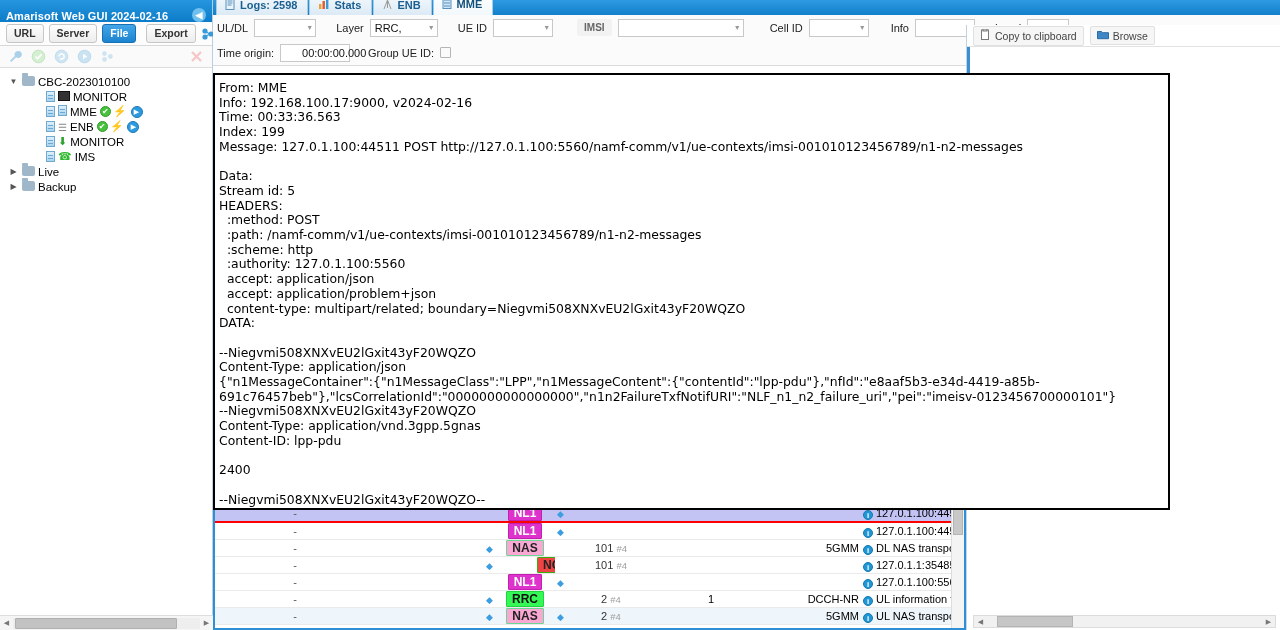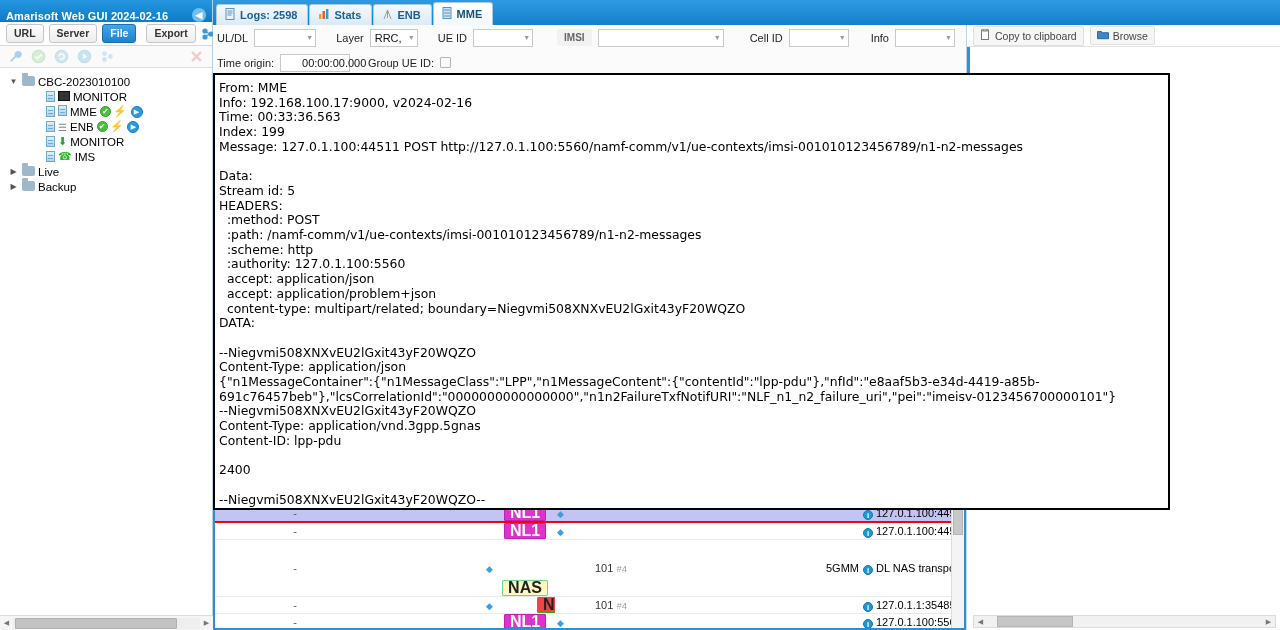--- a/index.html
+++ b/index.html
@@ -103,21 +103,21 @@
   }
   .sb-arrow { width: 13px; text-align: center; font-size: 7px; color: #777; }
   .sb-track { flex: 1; height: 11px; background: #eee; position: relative; }
   .sb-thumb { position: absolute; left: 0; top: 0; height: 11px; background: #c2c2c2;
     border: 1px solid #b0b0b0; border-radius: 1px; }
 
   
   #main { position: absolute; left: 213px; top: 0; width: 1067px; height: 630px; background:#fff; }
 
   .tabbar {
-    height: 25px; background: linear-gradient(#2e9ae2, #1380cc);
+    height: 15px; background: linear-gradient(#2e9ae2, #1380cc);
     display: flex; align-items: flex-end; padding-left: 3px; gap: 1px;
   }
   .tab {
     height: 21px; padding: 0 10px 0 8px; display: flex; align-items: center; gap: 4px;
     font-size: 11px; font-weight: bold; color: #1b5f91;
     background: linear-gradient(#f3f9fd, #dceaf5);
     border: 1px solid #a9cbe3; border-bottom: none;
     border-radius: 3px 3px 0 0; cursor: pointer;
   }
   .tab.sel { background: linear-gradient(#ffffff, #f2f8fc); height: 23px; color:#14527e; }
@@ -182,24 +182,24 @@
   tr.sel-row { border-bottom: 2px solid #f00; }
   tr.alt td { background: #eef5fb; }
   .c-dash { width: 160px; text-align: center; color: #555; }
   .c-a1 { width: 120px; text-align: right; }
   .c-proto { width: 60px; text-align: center; }
   .c-a2 { width: 16px; text-align: left; }
   .c-num { width: 80px; text-align: center; color:#333; }
   .c-mid { width: 120px; text-align: center; }
   .c-ch { width: 90px; text-align: right; padding-right:6px; }
   .c-msg { text-align: left; padding-left: 4px; }
-  .tag { display:inline-block; padding:1px 5px; font-size:16px; font-weight:bold;
+  .tag { display:inline-block; padding:1px 5px; font-size:12px; font-weight:bold;
      border-radius:1px; line-height:12px; }
   .tag-nl1 { background:#dd33cc; color:#fff; border:1px solid #c220b0; }
-  .tag-nas { background:#fef9c3; color:#222; border:1px solid #6dd694;margin-top:40px; }
+  .tag-nas { background:#f9a8d4; color:#222; border:1px solid #6dd694; }
   .tag-ngap { background:#ef4444; color:#222; border:1px solid #3bab0f;margin-left:40px; }
   .tag-rrc { background:#35f755; color:#111; border:1px solid #1fd43e; }
   .arrow-b { color:#3c9de0; font-size:9px; }
   .inf { display:inline-block; width:10px;height:10px;border-radius:50%;
      background:#2196d6; color:#fff; font-size:8px; font-weight:bold; text-align:center;
      line-height:10px; margin-right:3px; vertical-align:-1px; border:1px solid #1379ae;}
   .subnum { color:#9e9e9e; font-size:9.5px; }
   .vscroll-col { position:absolute; right:0; top:0; width:13px; height:100%; background:#f4f4f4;
      border-left:1px solid #ddd; }
   .vthumb { position:absolute; top:0; left:1px; width:10px; height:30px; background:#c8c8c8;
@@ -372,21 +372,21 @@
 
     <div class="filterbar">
       <div class="frow">
         <span class="flabel">UL/DL</span>
         <span class="sel-box" style="width:62px">
           <span></span>
           <span class="caret">▼</span>
         </span>
         <span style="width:8px"></span>
         <span class="flabel">Layer</span>
-        <span class="sel-box" style="width:48px">
+        <span class="sel-box" style="width:68px">
           <span>RRC,</span>
           <span class="caret">▼</span>
         </span>
         <span style="width:8px"></span>
         <span class="flabel">UE ID</span>
         <span class="sel-box" style="width:60px">
           <span></span>
           <span class="caret">▼</span>
         </span>
         <span style="width:12px"></span>

